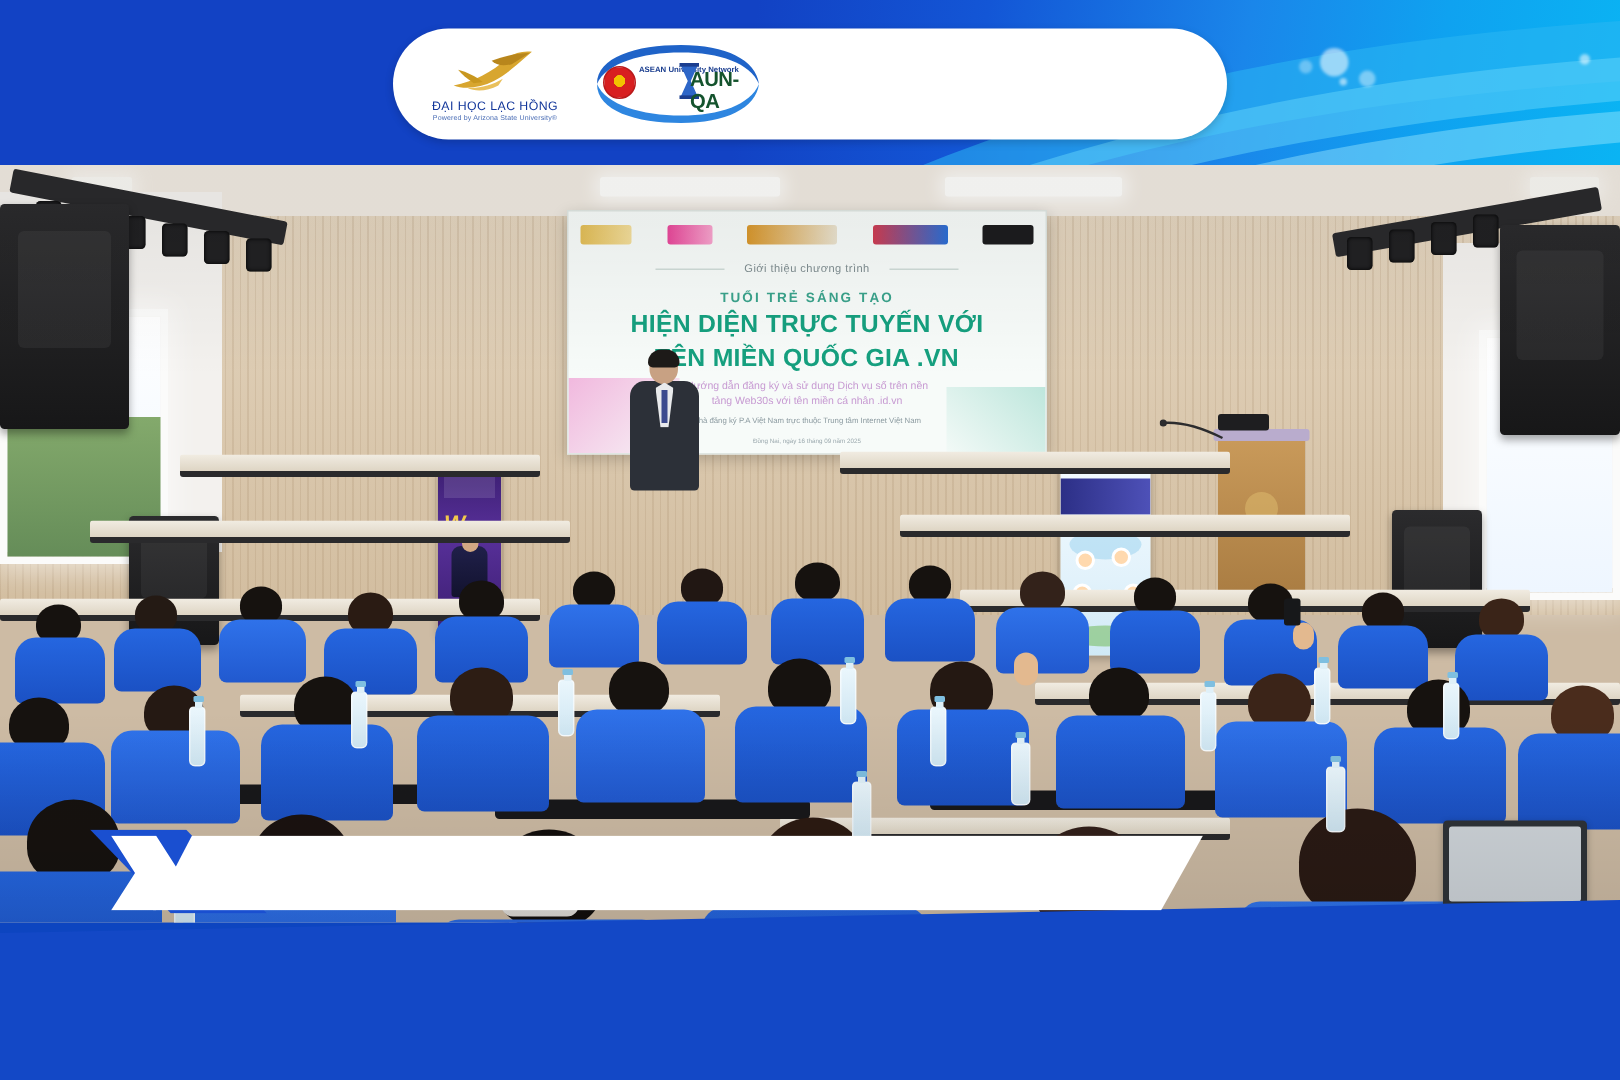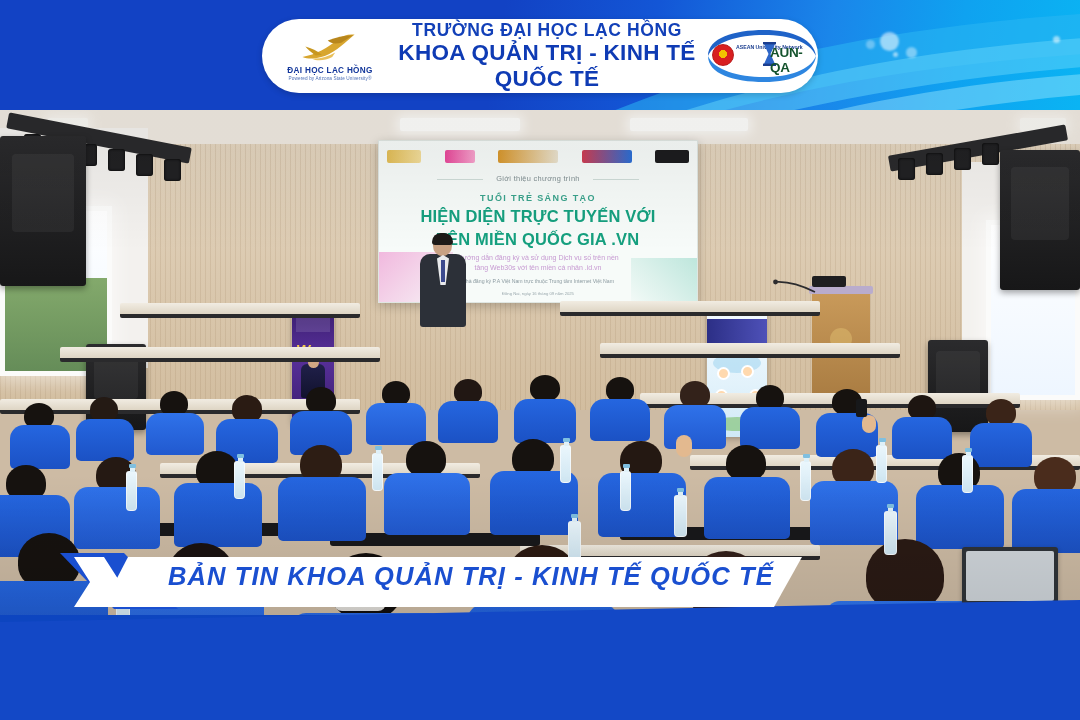--- a/index.html
+++ b/index.html
@@ -17,21 +17,21 @@
             background:linear-gradient(100deg,#1242c4 0%, #1242c4 46%, #1356d6 60%, #1a86ea 76%, #0fa2f0 88%, #0ab4f3 100%); }
   .hdr-waves { position:absolute; right:-40px; top:-70px; width:620px; height:260px; }
   .hdr-bokeh { position:absolute; border-radius:50%; background:rgba(255,255,255,.55); filter:blur(1px); }
 
   .hdr-card { position:absolute; left:262px; top:19px; width:556px; height:74px;
               background:#fff; border-radius:37px; display:flex; align-items:center;
               box-shadow:0 2px 6px rgba(0,0,0,.18); z-index:5; }
   .hdr-logo { width:128px; flex:0 0 128px; display:flex; flex-direction:column;
               align-items:center; justify-content:center; padding-left:8px; }
   .hdr-logo .bird { width:82px; height:34px; }
-  .hdr-logo .lg-name { font-size:8.2px; font-weight:bold; color:#12369a; letter-spacing:.3px;
+  .hdr-logo .lg-name { font-size:8.2px; font-weight:normal; color:#12369a; letter-spacing:.3px;
                        white-space:nowrap; margin-top:1px; }
   .hdr-logo .lg-sub { font-size:4.7px; color:#4a6db5; letter-spacing:.1px; white-space:nowrap; margin-top:1px; }
   .hdr-titles { flex:1; text-align:center; padding-left:4px; }
   .hdr-t1 { font-size:17.5px; font-weight:bold; color:#1240b8; letter-spacing:.6px; line-height:1.18; }
   .hdr-t2 { font-size:22.5px; font-weight:bold; color:#0f3bb4; letter-spacing:.3px; line-height:1.16; }
   .hdr-aun { width:118px; flex:0 0 118px; height:56px; position:relative; }
   .aun-swoosh { position:absolute; inset:0; }
   .aun-seal { position:absolute; left:12px; top:16px; width:22px; height:22px; border-radius:50%;
               background:radial-gradient(circle at 50% 45%, #f2c200 0 26%, #d81f20 27% 100%);
               border:1.3px solid #b81a1b; }
@@ -200,24 +200,20 @@
         <svg class="bird" viewBox="0 0 110 44">
           <path d="M18 34 C 36 31, 52 22, 66 10 C 72 5, 80 3, 88 4 L 74 16 C 68 21, 62 26, 54 30 C 42 36, 28 38, 18 34 Z" fill="#d8a62f"></path>
           <path d="M52 12 C 62 8, 74 5, 86 5 L 70 15 C 62 17, 56 16, 52 12 Z" fill="#b8861c"></path>
           <path d="M30 36 C 40 37, 52 34, 62 28 L 58 34 C 48 39, 38 40, 30 36 Z" fill="#e9c05c"></path>
           <path d="M22 20 C 30 22, 38 26, 44 31 L 36 32 C 30 28, 25 24, 22 20 Z" fill="#c8971f"></path>
         </svg>
         <div class="lg-name">ĐẠI HỌC LẠC HỒNG</div>
         <div class="lg-sub">Powered by Arizona State University®</div>
       </div>
 
-      <div class="hdr-titles">
-        <div class="hdr-t1">TRƯỜNG ĐẠI HỌC LẠC HỒNG</div>
-        <div class="hdr-t2">KHOA QUẢN TRỊ - KINH TẾ QUỐC TẾ</div>
-      </div>
 
       <div class="hdr-aun">
         <svg class="aun-swoosh" viewBox="0 0 118 56">
           <path d="M8 28 C 8 10, 34 2, 64 2 C 94 2, 114 12, 116 28 C 110 14, 90 7, 64 7 C 38 7, 14 14, 8 28 Z" fill="#1f63c8"></path>
           <path d="M8 28 C 8 46, 34 54, 64 54 C 94 54, 114 44, 116 28 C 110 42, 90 49, 64 49 C 38 49, 14 42, 8 28 Z" fill="#2e86e0"></path>
         </svg>
         <span class="aun-seal"></span>
         <span class="aun-net">ASEAN University Network</span>
         <svg class="aun-hour" viewBox="0 0 15 24">
           <path d="M2 2 H13 L8.5 12 L13 22 H2 L6.5 12 Z" fill="#2d66c8"></path>
@@ -447,17 +443,16 @@
     <div class="photo-shade"></div>
   </div>
 
   <div class="bottom"></div>
   <div class="bottom-fill"></div>
 
   <div class="ribbon">
     <div class="arrow"></div>
     <div class="plate"></div>
     <div class="notch"></div>
-    <div class="ribbon-text">BẢN TIN KHOA QUẢN TRỊ - KINH TẾ QUỐC TẾ</div>
   </div>
 
 
 </div>
 
 </body></html>

